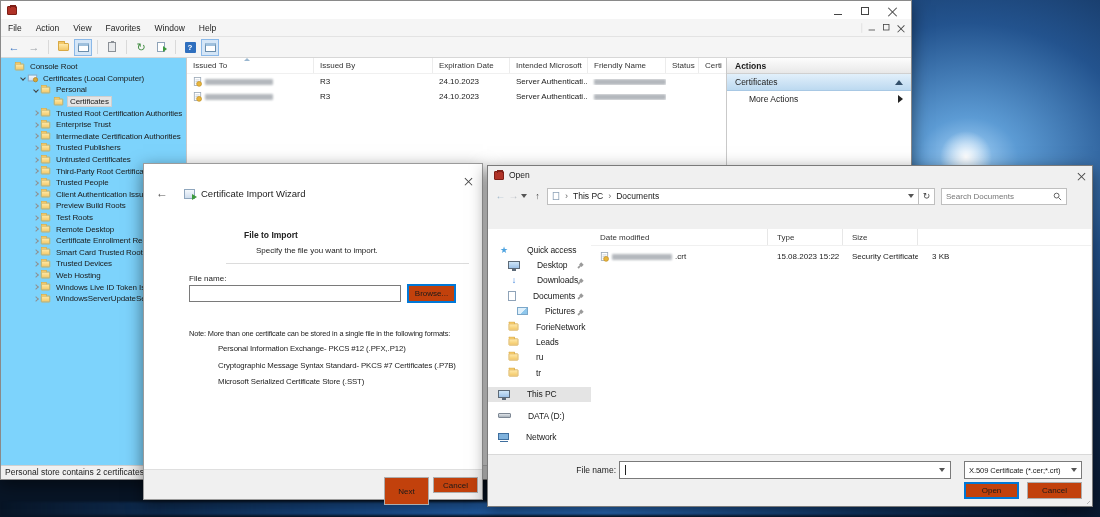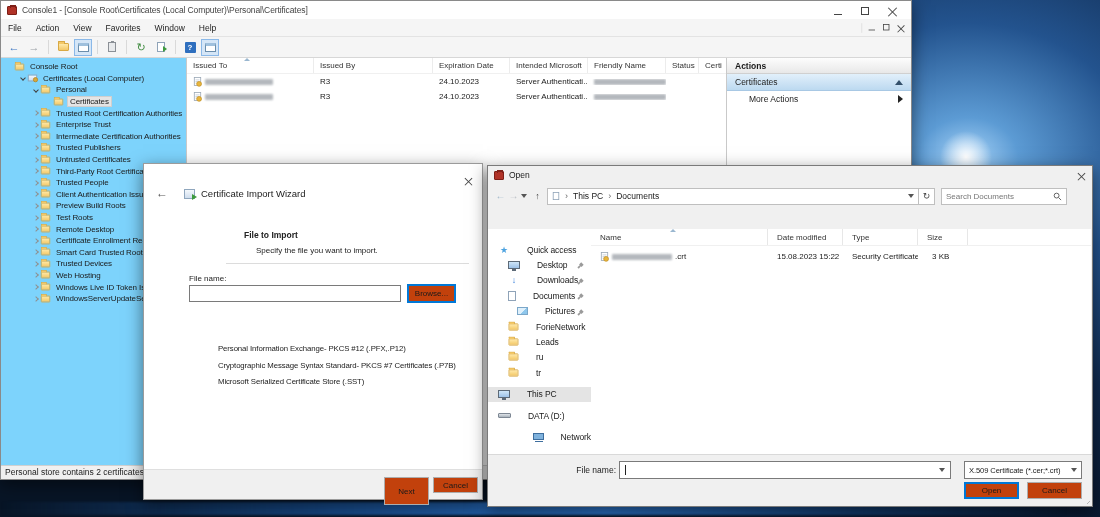--- a/index.html
+++ b/index.html
@@ -171,21 +171,20 @@
 </style>
 </head>
 <body>
 
 <div id="desktop">
   <div id="desktop-band"></div>
 
   <div id="mmc" class="window">
     <div class="titlebar">
       <span class="mmc-appicon"></span>
-      <span class="title-text">Console1 - [Console Root\Certificates (Local Computer)\Personal\Certificates]</span>
       <span class="winbtns">
         <span><span class="glyph-min"></span></span>
         <span><span class="glyph-max"></span></span>
         <span><span class="glyph-close"></span></span>
       </span>
     </div>
     <div class="menubar">
       <div id="mmc-menus">
           <span class="menu-item">File</span>
           <span class="menu-item">Action</span>
@@ -443,20 +442,21 @@
     <span class="wiz-appicon"></span>
     <span class="wiz-title">Certificate Import Wizard</span>
     <div class="wiz-h1">File to Import</div>
     <div class="wiz-sub">Specify the file you want to import.</div>
     <div class="wiz-hr"></div>
     <div class="wiz-lbl">File name:</div>
     <input class="wiz-input" readonly="" value="" style="">
     <div class="btn wiz-browse default">
         <span>Browse...</span>
       </div>
+    <div class="wiz-note">Note:  More than one certificate can be stored in a single file in the following formats:</div>
     <div id="wiz-formats">
         <div class="wiz-format">Personal Information Exchange- PKCS #12 (.PFX,.P12)</div>
         <div class="wiz-format">Cryptographic Message Syntax Standard- PKCS #7 Certificates (.P7B)</div>
         <div class="wiz-format">Microsoft Serialized Certificate Store (.SST)</div>
       </div>
     <div class="wiz-footer">
       <div class="btn wiz-next">
           <span>Next</span>
         </div>
       <div class="btn wiz-cancel">
@@ -565,28 +565,27 @@
             <span class="sb-label">tr</span>
           </div>
           <div class="sb-row selected gap" style="padding-left: 10px;">
             <span class="sbi sbi-pc"></span>
             <span class="sb-label">This PC</span>
           </div>
           <div class="sb-row gap" style="padding-left: 10px;">
             <span class="sbi sbi-drive"></span>
             <span class="sb-label">DATA (D:)</span>
           </div>
-          <div class="sb-row gap" style="padding-left: 10px; justify-content: flex-end;">
+          <div class="sb-row gap" style="padding-left: 10px;">
             <span class="sbi sbi-network"></span>
             <span class="sb-label">Network</span>
           </div>
         </div>
       <div id="od-filearea">
         <div id="od-cols" class="open-grid">
-            <span class="lh-cell sorted">Name</span>
             <span class="lh-cell">Date modified</span>
             <span class="lh-cell">Type</span>
             <span class="lh-cell">Size</span>
           </div>
         <div id="od-files">
             <div class="od-filerow open-grid">
               <span class="lcell">
                 <span class="ic-cert"></span>
                 <span class="redact" style="width: 60px;"></span>
                 <span>.crt</span>

